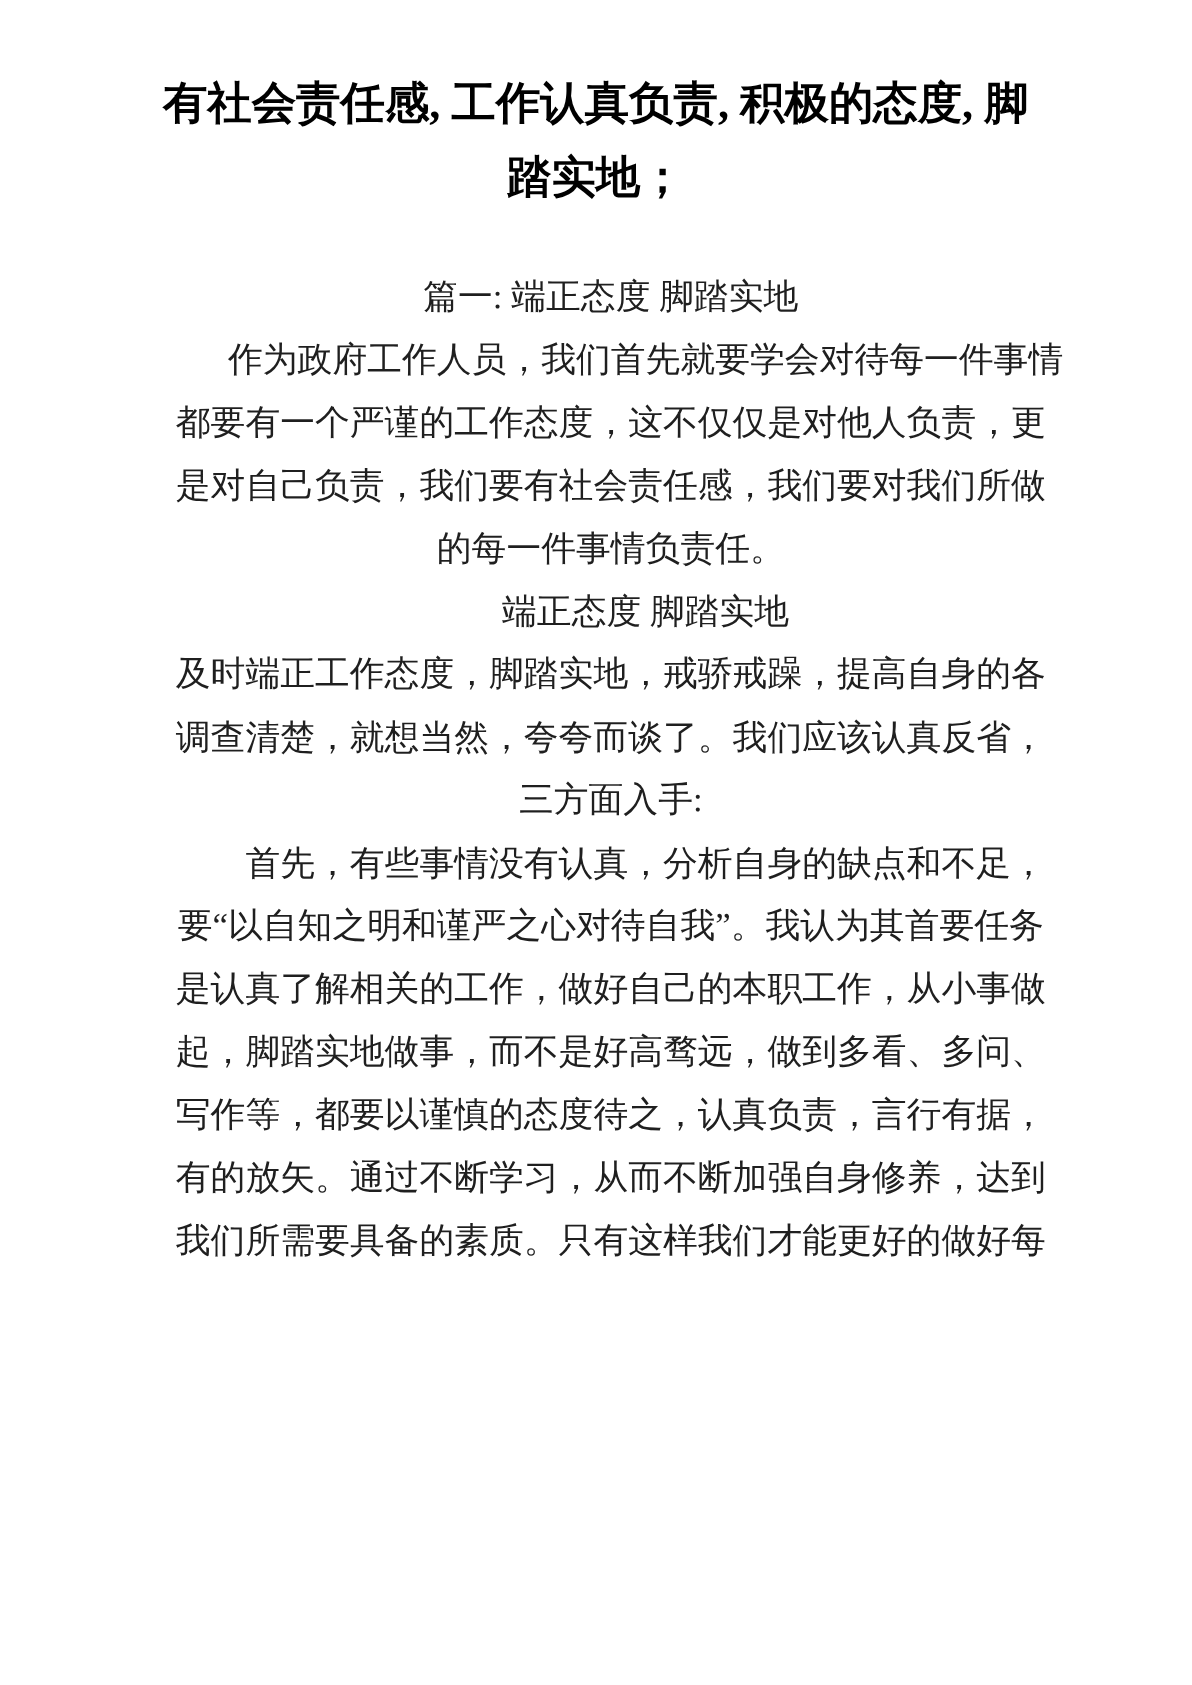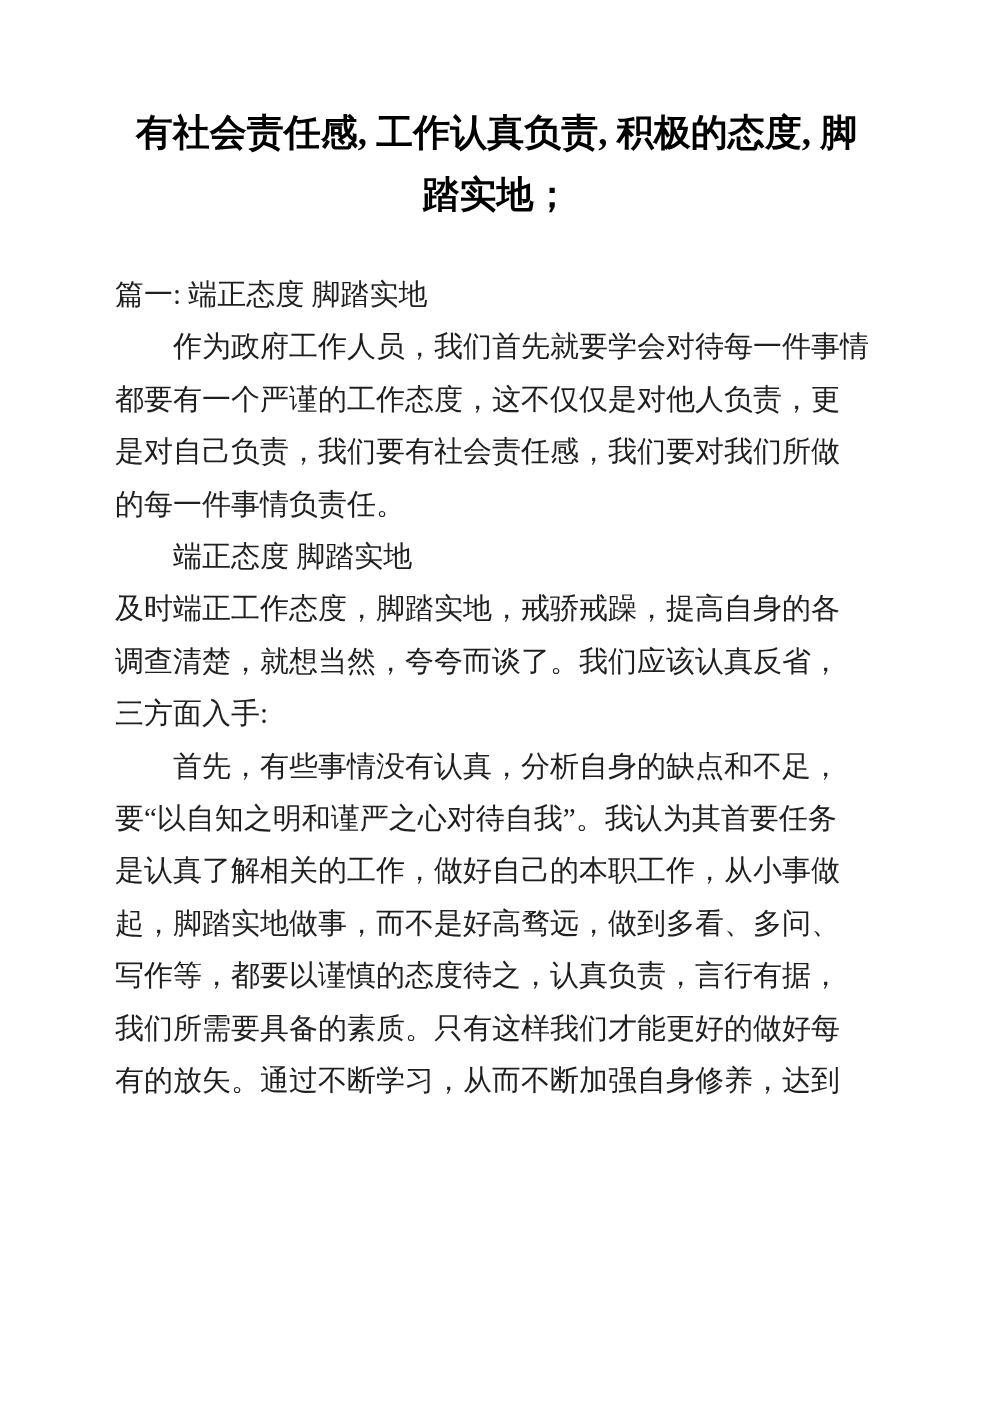--- a/index.html
+++ b/index.html
@@ -11,21 +11,21 @@
     width: 993px;
     height: 1404px;
     overflow: hidden;
     position: relative;
   }
   .page {
     width: 993px;
     height: 1404px;
     background: #ffffff;
     box-sizing: border-box;
-    padding-top: 102px;
+    padding-top: 56px;
   }
   .doc-title {
     text-align: center;
     font-family: "Liberation Serif", "DejaVu Serif", serif;
     font-weight: bold;
     font-size: 37px;
     line-height: 62px;
     color: #000000;
     padding: 0 70px;
   }
@@ -43,20 +43,21 @@
     color: #1f1f1f;
     font-weight: normal;
   }
   .para {
     margin: 0;
     padding: 0;
   }
   .line {
     display: block;
     white-space: nowrap;
+    text-align: center;
   }
   .indent {
     text-indent: 2em;
   }
 </style>
 </head>
 <body>
 
 <div class="page">
 
@@ -87,18 +88,18 @@
       <div class="line">调查清楚，就想当然，夸夸而谈了。我们应该认真反省，</div>
       <div class="line">三方面入手:</div>
     </div>
 
     <div class="para">
       <div class="line indent">首先，有些事情没有认真，分析自身的缺点和不足，</div>
       <div class="line">要“以自知之明和谨严之心对待自我”。我认为其首要任务</div>
       <div class="line">是认真了解相关的工作，做好自己的本职工作，从小事做</div>
       <div class="line">起，脚踏实地做事，而不是好高骛远，做到多看、多问、</div>
       <div class="line">写作等，都要以谨慎的态度待之，认真负责，言行有据，</div>
+      <div class="line">有的放矢。通过不断学习，从而不断加强自身修养，达到</div>
       <div class="line">我们所需要具备的素质。只有这样我们才能更好的做好每</div>
-      <div class="line">有的放矢。通过不断学习，从而不断加强自身修养，达到</div>
     </div>
 
   </div>
 </div>
 
 </body></html>

